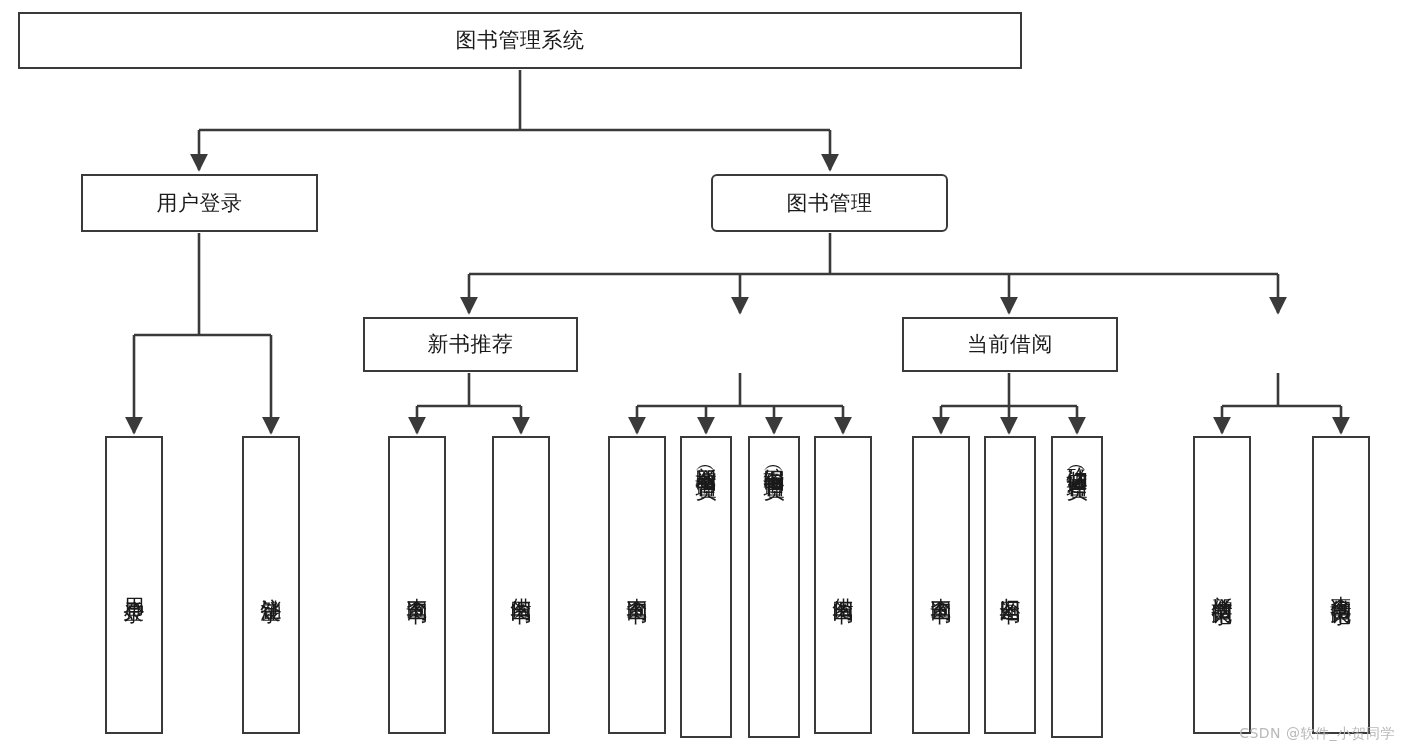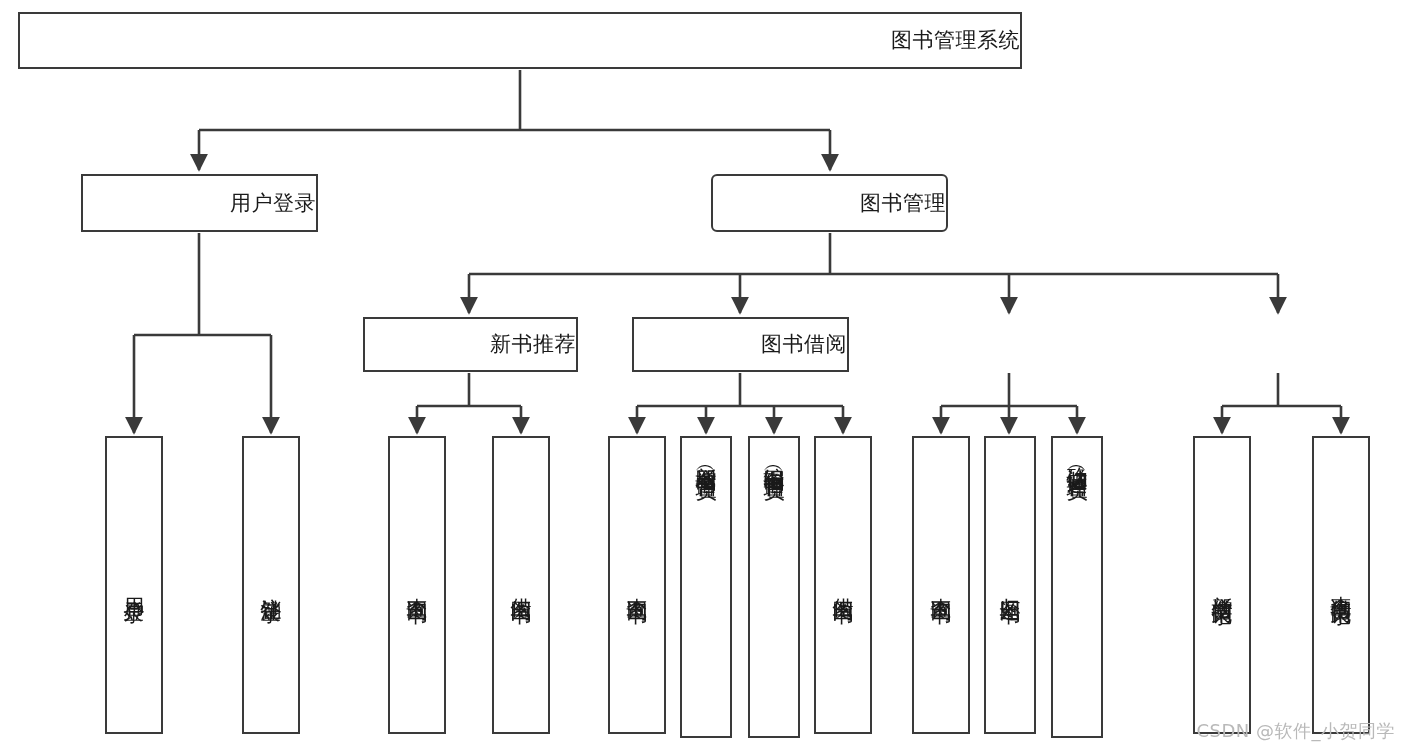--- a/index.html
+++ b/index.html
@@ -26,21 +26,21 @@
     height: 747px;
     pointer-events: none;
   }
   .node {
     position: absolute;
     box-sizing: border-box;
     border: 2px solid #3a3a3a;
     background: #ffffff;
     display: flex;
     align-items: center;
-    justify-content: flex-end;
+    justify-content: center;
     color: #1a1a1a;
   }
   .node .label {
     display: block;
     text-align: center;
     line-height: 1.08;
     white-space: pre;
   }
   
   .node.horiz .label {
@@ -61,21 +61,21 @@
     letter-spacing: 2px;
   }
   .node.vert.mid {
     align-items: center;
     padding-top: 0;
   }
   #watermark {
     position: absolute;
     right: 10px;
     bottom: 4px;
-    font-size: 18px;
+    font-size: 14px;
     color: #b9b9b9;
     letter-spacing: 0.5px;
     user-select: none;
     white-space: nowrap;
   }
 </style>
 </head>
 <body>
 
 <div id="canvas">
@@ -141,24 +141,24 @@
   </div>
 
   <div class="node horiz" style="left:711px; top:174px; width:237px; height:58px;border-radius:6px;">
     <span class="label">图书管理</span>
   </div>
 
   <div class="node horiz" style="left:363px; top:317px; width:215px; height:55px;">
     <span class="label">新书推荐</span>
   </div>
 
-  <div class="node horiz" style="left:632px; top:317px; width:217px; height:55px;">
-    <span class="label">图书借阅</span>
-  </div>
-
+
+  <div class="node horiz" style="left:902px; top:317px; width:216px; height:55px;">
+    <span class="label">当前借阅</span>
+  </div>
 
 
   <div class="node vert mid" style="left:105px; top:436px; width:58px; height:298px;">
     <span class="label">用户登录</span>
   </div>
 
   <div class="node vert mid" style="left:242px; top:436px; width:58px; height:298px;">
     <span class="label">注销登录</span>
   </div>
 

